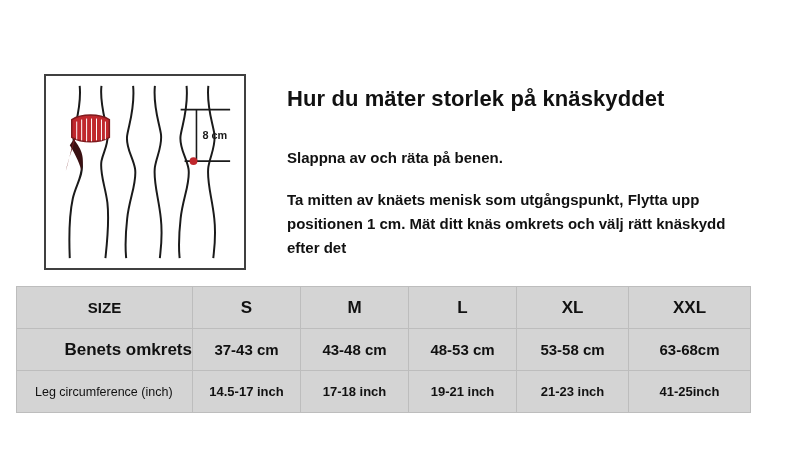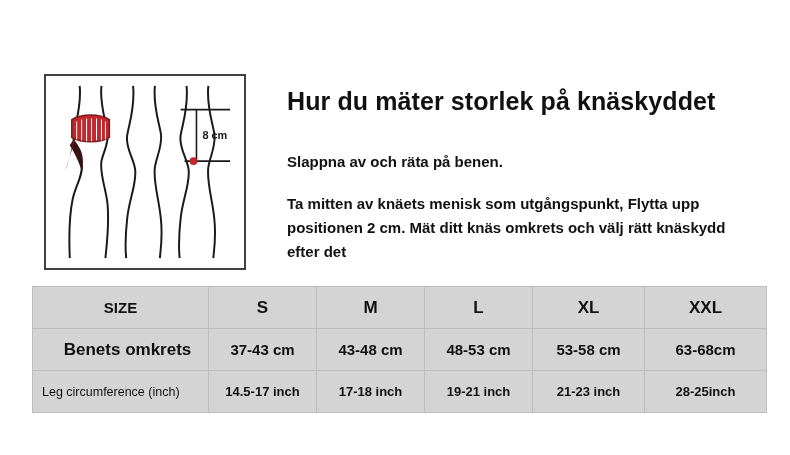--- a/index.html
+++ b/index.html
@@ -45,42 +45,42 @@
     height: 100%;
   }
 
   .text-col {
     position: absolute;
     left: 287px;
     top: 86px;
     width: 470px;
   }
   .heading {
-    font-size: 25px;
+    font-size: 22px;
     font-weight: bold;
     letter-spacing: 0.1px;
     color: #111;
     margin: 0 0 34px 0;
     line-height: 1.2;
   }
   .para {
     font-size: 15px;
     font-weight: bold;
     color: #111;
     line-height: 1.6;
     margin: 0 0 18px 0;
   }
   .para.last {
     margin-bottom: 0;
   }
 
   
   .table-wrap {
     position: absolute;
-    left: 32px;
+    left: 16px;
     top: 286px;
     width: 734px;
   }
   table.sizes {
     border-collapse: collapse;
     width: 734px;
     table-layout: fixed;
   }
   table.sizes td {
     background: #d4d4d4;
@@ -102,34 +102,34 @@
   .row-head td.sz {
     font-size: 17px;
     font-weight: bold;
   }
   .row-main td {
     height: 44px;
   }
   .row-main td.label {
     font-size: 17px;
     font-weight: bold;
-    text-align: center;
+    text-align: right;
     padding-left: 14px;
   }
   .row-main td.val {
     font-size: 15px;
     font-weight: bold;
   }
   .row-sub td {
     height: 40px;
   }
   .row-sub td.label {
     font-size: 12.5px;
     text-align: left;
-    padding-left: 9px;
+    padding-left: 18px;
     font-weight: normal;
   }
   .row-sub td.val {
     font-size: 13px;
     font-weight: bold;
   }
   .col-label { width: 176px; }
   .col-s  { width: 108px; }
   .col-m  { width: 108px; }
   .col-l  { width: 108px; }
@@ -174,21 +174,21 @@
         <line x1="140" y1="86" x2="186" y2="86" stroke="#1a1a1a" stroke-width="1.6"></line>
 
         <circle cx="149" cy="86" r="4" fill="#c0282d"></circle>
         <text x="158" y="64" font-family="Liberation Sans, sans-serif" font-size="11" font-weight="bold" fill="#1a1a1a">8 cm</text>
       </svg>
     </div>
 
     <div class="text-col">
       <h1 class="heading">Hur du mäter storlek på knäskyddet</h1>
       <p class="para">Slappna av och räta på benen.</p>
-      <p class="para last">Ta mitten av knäets menisk som utgångspunkt, Flytta upp positionen  2 cm. Mät ditt knäs omkrets och välj rätt knäskydd efter det</p>
+      <p class="para last">Ta mitten av knäets menisk som utgångspunkt, Flytta upp positionen  1 cm. Mät ditt knäs omkrets och välj rätt knäskydd efter det</p>
     </div>
   </div>
 
   <div class="table-wrap">
     <table class="sizes">
       <colgroup>
         <col class="col-label">
           <col class="col-s">
           <col class="col-m">
         <col class="col-l">
@@ -211,19 +211,19 @@
           <td class="val">48-53 cm</td>
           <td class="val">53-58 cm</td>
           <td class="val">63-68cm</td>
         </tr>
         <tr class="row-sub">
           <td class="label">Leg circumference (inch)</td>
           <td class="val">14.5-17 inch</td>
           <td class="val">17-18 inch</td>
           <td class="val">19-21 inch</td>
           <td class="val">21-23 inch</td>
-          <td class="val">28-25inch</td>
+          <td class="val">41-25inch</td>
         </tr>
       </tbody>
     </table>
   </div>
 
 </div>
 
 </body></html>

